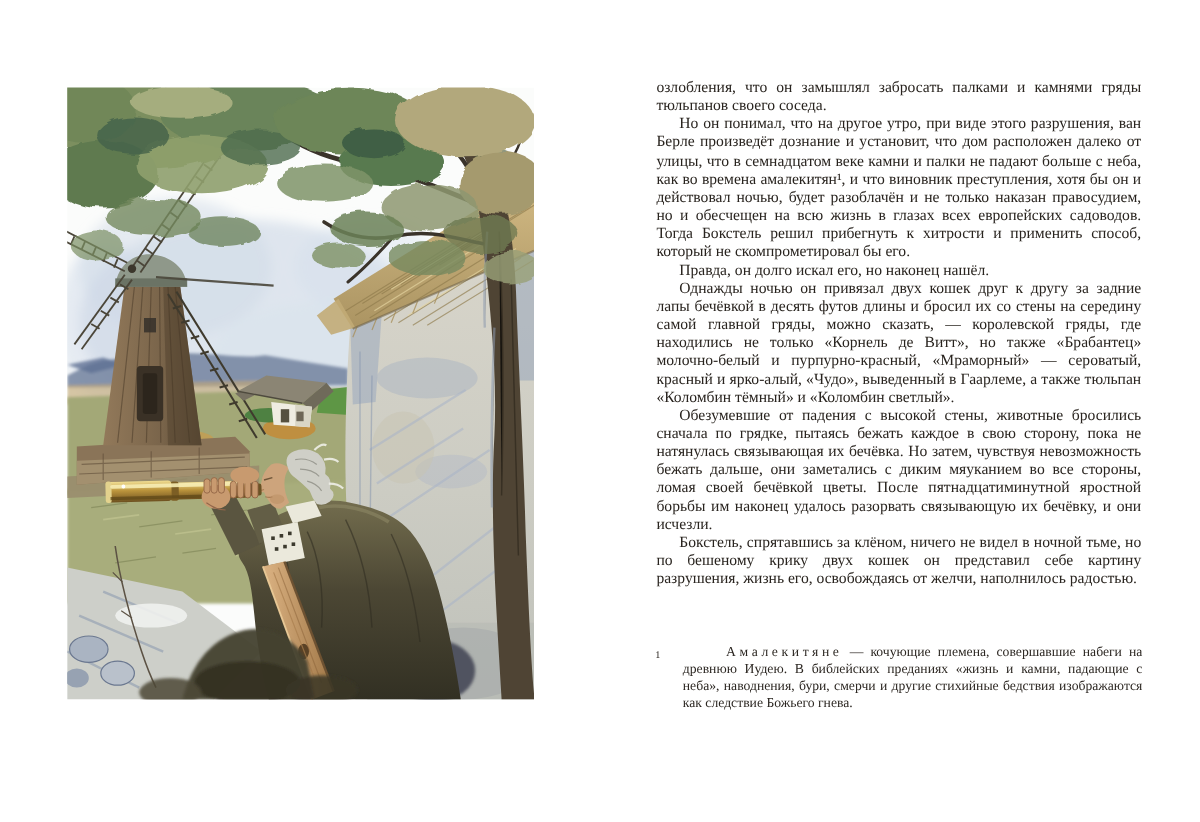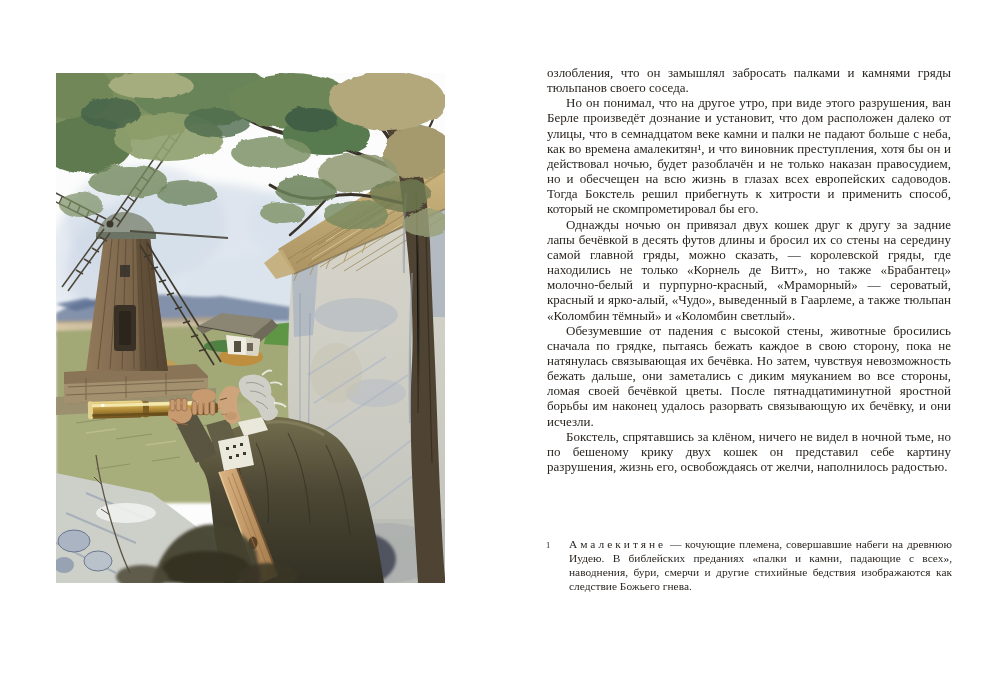--- a/index.html
+++ b/index.html
@@ -16,21 +16,21 @@
     color:#29241f;font-size:13px;line-height:15.15px;text-align:justify;
   }
   .para{margin:0;text-indent:19px;}
   .para.first{text-indent:0;}
   .footnote{
     position:absolute;left:546px;top:537px;width:406px;display:flex;
     color:#2c2722;font-size:11.4px;line-height:14.1px;
   }
   .fn-marker{flex:0 0 23px;font-size:8.5px;padding-top:1px;}
   .fn-body{flex:1;text-align:justify;}
-  .fn-term{letter-spacing:3px;}
+  .fn-term{letter-spacing:3px;margin-left:36px;}
   .page-number{
     position:absolute;left:547px;top:601px;width:404px;text-align:center;
     color:#ec4899;font-size:12.5px;letter-spacing:2px;
   }
 </style>
 </head>
 <body>
 
 <div class="page">
 
@@ -412,25 +412,26 @@
         <ellipse cx="150" cy="496" rx="44" ry="18" fill="#332f21" opacity="0.9"></ellipse>
         <ellipse cx="212" cy="502" rx="30" ry="12" fill="#3a3526" opacity="0.85"></ellipse>
         <ellipse cx="86" cy="504" rx="26" ry="12" fill="#4c4836" opacity="0.85"></ellipse>
       </g>
     </svg>
   </figure>
 
   <main class="text-col">
     <p class="para first">озлобления, что он замышлял забросать палками и камнями гряды тюльпанов своего соседа.</p>
     <p class="para">Но он понимал, что на другое утро, при виде этого разрушения, ван Берле произведёт дознание и установит, что дом расположен далеко от улицы, что в семнадцатом веке камни и палки не падают больше с неба, как во времена амалекитян¹, и что виновник преступления, хотя бы он и действовал ночью, будет разоблачён и не только наказан правосудием, но и обесчещен на всю жизнь в глазах всех европейских садоводов. Тогда Бокстель решил прибегнуть к хитрости и применить способ, который не скомпрометировал бы его.</p>
+    <p class="para">Правда, он долго искал его, но наконец нашёл.</p>
     <p class="para">Однажды ночью он привязал двух кошек друг к другу за задние лапы бечёвкой в десять футов длины и бросил их со стены на середину самой главной гряды, можно сказать, — королевской гряды, где находились не только «Корнель де Витт», но также «Брабантец» молочно-белый и пурпурно-красный, «Мраморный» — сероватый, красный и ярко-алый, «Чудо», выведенный в Гаарлеме, а также тюльпан «Коломбин тёмный» и «Коломбин светлый».</p>
     <p class="para">Обезумевшие от падения с высокой стены, животные бросились сначала по грядке, пытаясь бежать каждое в свою сторону, пока не натянулась связывающая их бечёвка. Но затем, чувствуя невозможность бежать дальше, они заметались с диким мяуканием во все стороны, ломая своей бечёвкой цветы. После пятнадцатиминутной яростной борьбы им наконец удалось разорвать связывающую их бечёвку, и они исчезли.</p>
     <p class="para">Бокстель, спрятавшись за клёном, ничего не видел в ночной тьме, но по бешеному крику двух кошек он представил себе картину разрушения, жизнь его, освобождаясь от желчи, наполнилось радостью.</p>
   </main>
 
   <div class="footnote">
     <span class="fn-marker">1</span>
-    <span class="fn-body"><span class="fn-term">Амалекитяне</span> <span>— кочующие племена, совершавшие набеги на древнюю Иудею. В библейских преданиях «палки и камни, падающие с всех», наводнения, бури, смерчи и другие стихийные бедствия изображаются как следствие Божьего гнева.</span></span>
+    <span class="fn-body"><span class="fn-term">Амалекитяне</span> <span>— кочующие племена, совершавшие набеги на древнюю Иудею. В библейских преданиях «жизнь и камни, падающие с неба», наводнения, бури, смерчи и другие стихийные бедствия изображаются как следствие Божьего гнева.</span></span>
   </div>
 
   <div class="page-number">• 59 •</div>
 
 </div>
 
 </body></html>

